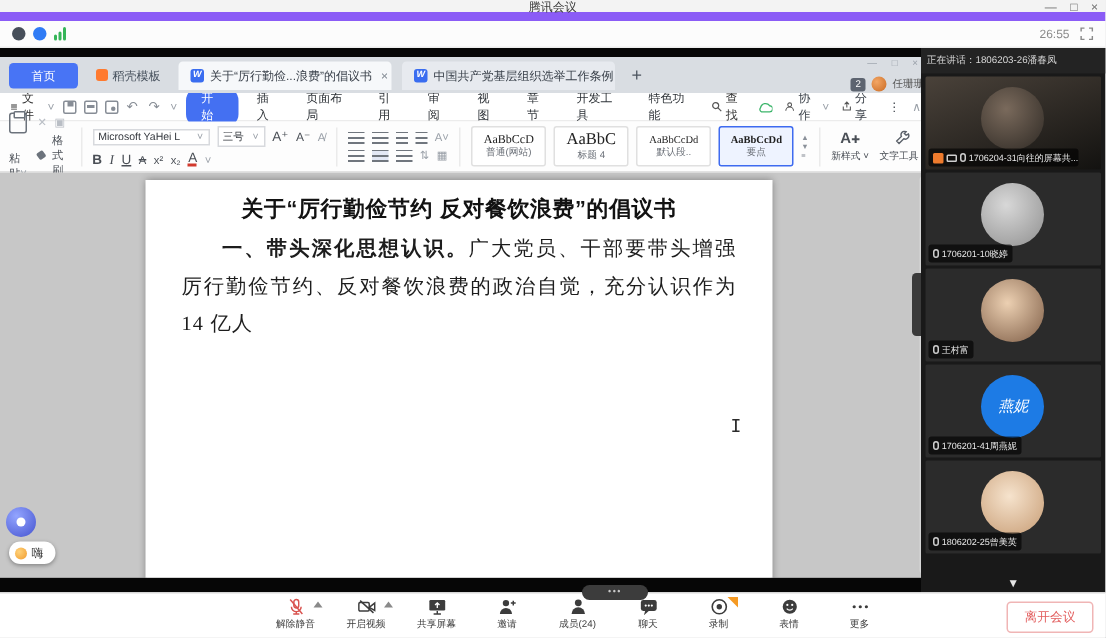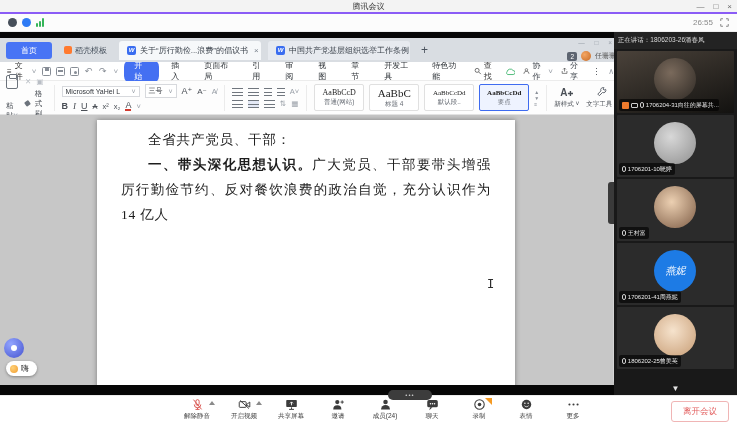--- a/index.html
+++ b/index.html
@@ -1,21 +1,21 @@
 <!DOCTYPE html>
 <html><head>
 <meta charset="utf-8">
 <style>
   * { box-sizing: border-box; margin: 0; padding: 0; }
   html,body { width:737px; height:425px; overflow:hidden;
     font-family:"Liberation Sans","DejaVu Sans",sans-serif; background:#fff; }
   .screen{position:relative;width:737px;height:425px;}
 
   
-  .titlebar{height:14px;background:#f3f3f3;border-bottom:2px solid #8b5cf6;
+  .titlebar{height:14px;background:#f3f3f3;border-bottom:6px solid #8b5cf6;
     display:flex;align-items:center;justify-content:center;font-size:8px;color:#3a3a3a;position:relative;}
   .win-controls{position:absolute;right:5px;top:0;height:100%;display:flex;align-items:center;gap:9px;
     font-size:8px;color:#6b6b6b;}
 
   
   .statusbar{height:18px;background:#fcfcfc;border-bottom:1px solid #ededed;
     display:flex;align-items:center;padding:0 8px;}
   .status-icons{display:flex;align-items:center;gap:5px;}
   .circ{width:9px;height:9px;border-radius:50%;}
   .circ.dark{background:#474f5a;}
@@ -377,21 +377,21 @@
           <div class="rtool">
             <svg width="11" height="11" viewBox="0 0 14 14">
               <path d="M3 1l8 7-4 .5 2 4-1.8.8-2-4L3 12z" fill="none" stroke="#5a6069" stroke-width="1.1"></path>
             </svg>
             <span class="tl"><span>选择</span> ˅</span>
           </div>
         </div>
 
         <div class="docarea">
           <div class="page">
-            <p class="para">全省共产党员、干部：</p>
+            <div class="doc-title">关于“厉行勤俭节约 反对餐饮浪费”的倡议书</div>
             <p class="para"><b>一、带头深化思想认识。</b><span>广大党员、干部要带头增强厉行勤俭节约、反对餐饮浪费的政治自觉，充分认识作为 14 亿人</span></p>
           </div>
           <div class="vscroll">
               <div class="thumb"></div>
             </div>
           <span class="ibeam">I</span>
         </div>
       </div>
 
       <div class="assist-circle">

